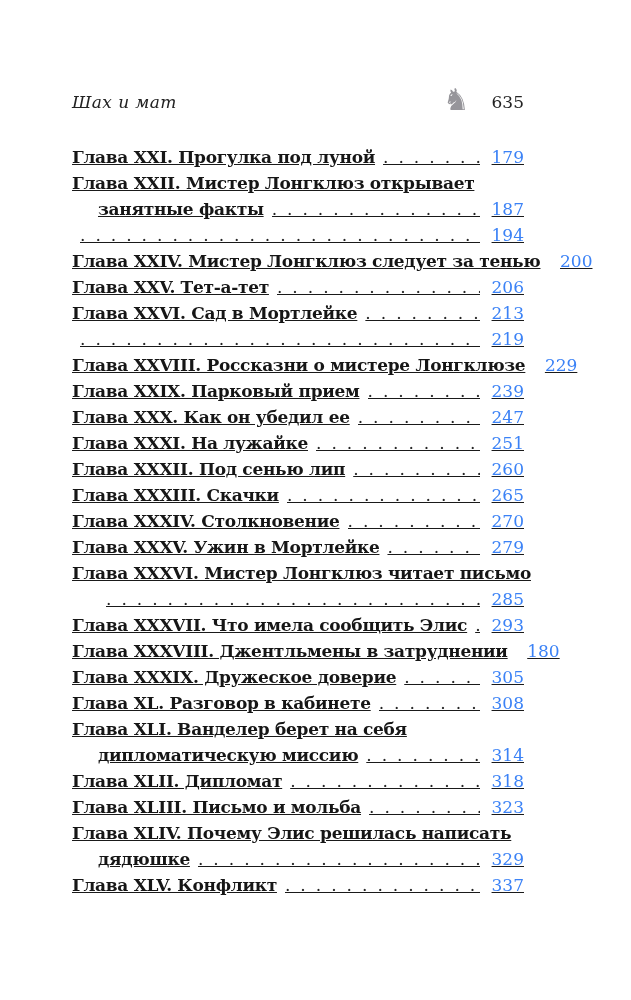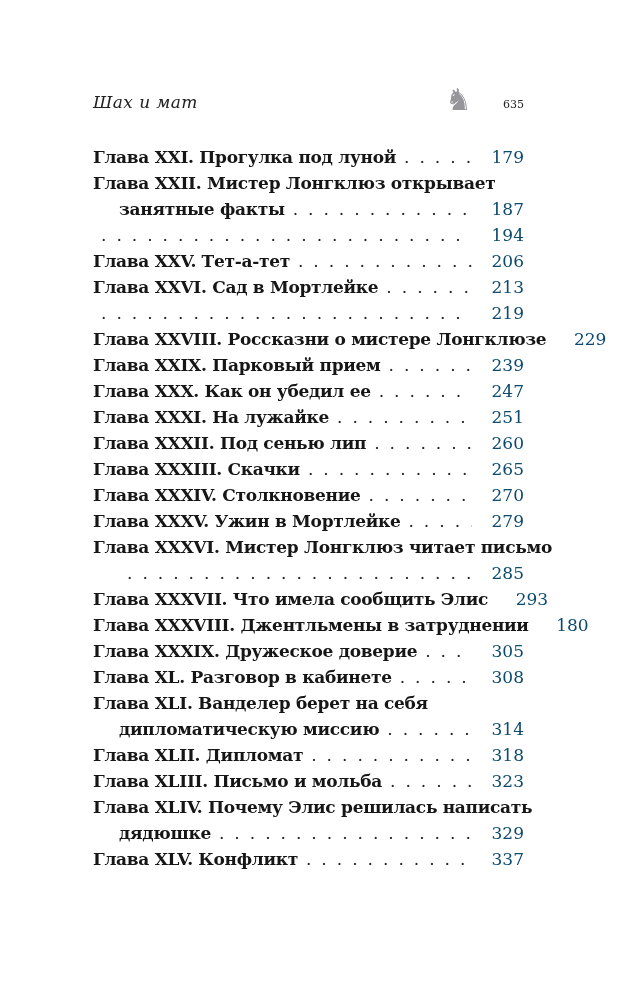--- a/index.html
+++ b/index.html
@@ -11,21 +11,21 @@
     width: 631px;
     height: 1000px;
     overflow: hidden;
     font-family: "DejaVu Serif", serif;
     color: #1a1a1a;
   }
   .book-page {
     box-sizing: border-box;
     width: 624px;
     height: 1000px;
-    padding: 80px 100px 0 93px;
+    padding: 80px 100px 0 72px;
     background: #ffffff;
   }
   .page-header {
     display: flex;
     align-items: baseline;
     height: 28px;
     font-size: 17px;
   }
   .running-title {
     font-style: italic;
@@ -39,34 +39,35 @@
     gap: 22px;
   }
   .knight-icon {
     font-family: "DejaVu Sans", sans-serif;
     font-size: 30px;
     color: #96959a;
     position: relative;
     top: 2px;
   }
   .folio {
-    font-size: 11px;
+    font-size: 17px;
     color: #232323;
     min-width: 30px;
     text-align: right;
   }
   .toc {
     margin-top: 36px;
   }
   .toc-line {
     display: flex;
     align-items: flex-end;
     height: 26px;
     line-height: 26px;
     font-size: 17px;
+    text-decoration: underline;
   }
   .toc-line.cont {
     padding-left: 26px;
   }
   .toc-title {
     flex: 0 0 auto;
     white-space: nowrap;
     font-weight: bold;
     letter-spacing: -0.3px;
     color: #161616;
@@ -77,24 +78,24 @@
     overflow: hidden;
     white-space: nowrap;
     letter-spacing: 10px;
     margin-left: 8px;
     font-weight: normal;
     color: #222222;
   }
   .toc-page {
     flex: 0 0 auto;
     min-width: 34px;
-    margin-left: 18px;
+    margin-left: 10px;
     text-align: right;
     font-weight: normal;
-    color: #0c4a6e;
+    color: #3b82f6;
   }
 </style>
 </head>
 <body>
 
 <div class="book-page">
 
   <div class="page-header">
     <span class="running-title">Шах и мат</span>
     <span class="header-right">
@@ -116,20 +117,25 @@
       <div class="toc-line cont">
     <span class="toc-title">занятные факты</span>
     <span class="toc-dots" aria-hidden="true">................................................................................</span>
     <span class="toc-page">187</span>
   </div>
       <div class="toc-line">
     <span class="toc-dots" aria-hidden="true">................................................................................</span>
     <span class="toc-page">194</span>
   </div>
       <div class="toc-line">
+    <span class="toc-title">Глава XXIV. Мистер Лонгклюз следует за тенью</span>
+    <span class="toc-dots" aria-hidden="true">................................................................................</span>
+    <span class="toc-page">200</span>
+  </div>
+      <div class="toc-line">
     <span class="toc-title">Глава XXV. Тет-а-тет</span>
     <span class="toc-dots" aria-hidden="true">................................................................................</span>
     <span class="toc-page">206</span>
   </div>
       <div class="toc-line">
     <span class="toc-title">Глава XXVI. Сад в Мортлейке</span>
     <span class="toc-dots" aria-hidden="true">................................................................................</span>
     <span class="toc-page">213</span>
   </div>
       <div class="toc-line">

